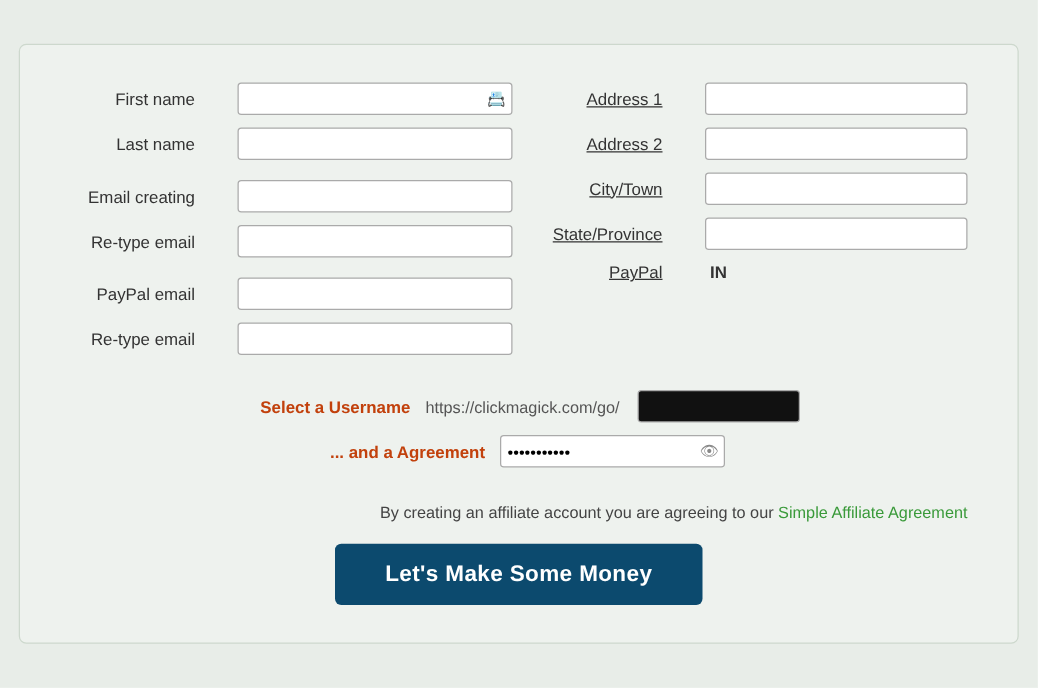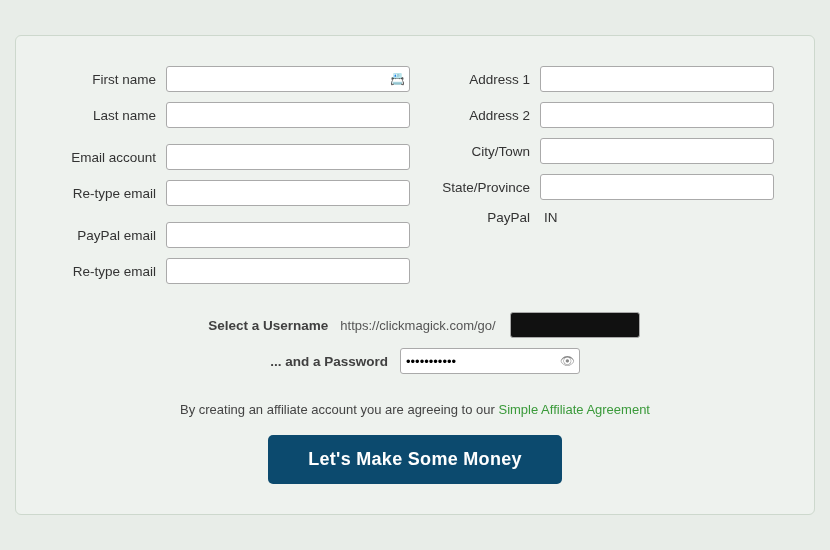--- a/index.html
+++ b/index.html
@@ -24,20 +24,21 @@
       display: flex;
       gap: 10px;
     }
     .col-left, .col-right {
       flex: 1;
     }
     .form-row {
       display: flex;
       align-items: center;
       margin-bottom: 10px;
+      gap: 24px;
     }
     .form-label {
       min-width: 110px;
       font-size: 13.5px;
       color: #333;
       text-align: right;
       padding-right: 10px;
     }
     .form-input {
       flex: 1;
@@ -64,40 +65,42 @@
       font-size: 13px;
     }
     .input-icon {
       position: absolute;
       right: 5px;
       color: #888;
       font-size: 12px;
     }
     .col-right .form-label {
       min-width: 120px;
+      text-decoration: underline;
     }
     .country-value {
       font-size: 13.5px;
       color: #333;
       padding-left: 4px;
+      font-weight: bold;
     }
     .bottom-section {
       margin-top: 18px;
     }
     .username-row, .password-row {
       display: flex;
       align-items: center;
       justify-content: center;
       margin-bottom: 10px;
     }
     .bottom-label {
       min-width: 150px;
       font-size: 13.5px;
       font-weight: bold;
-      color: #404040;
+      color: #c2410c;
       text-align: right;
       padding-right: 12px;
     }
     .username-input-wrap {
       display: flex;
       align-items: center;
       gap: 0;
     }
     .url-prefix {
       font-size: 13px;
@@ -130,21 +133,21 @@
       font-size: 13px;
     }
     .eye-icon {
       position: absolute;
       right: 5px;
       color: #888;
       font-size: 12px;
       cursor: pointer;
     }
     .agreement-text {
-      text-align: center;
+      text-align: right;
       font-size: 13px;
       color: #444;
       margin-top: 28px;
       margin-bottom: 18px;
     }
     .agreement-link {
       color: #3a9a3a;
       text-decoration: none;
       cursor: pointer;
     }
@@ -183,21 +186,21 @@
 
       <div class="form-row">
         <label class="form-label">Last name</label>
         <div class="input-wrap">
           <input type="text" class="form-input" style="">
         </div>
       </div>
       <div class="spacer"></div>
 
       <div class="form-row">
-        <label class="form-label">Email account</label>
+        <label class="form-label">Email creating</label>
         <div class="input-wrap">
           <input type="text" class="form-input" style="">
         </div>
       </div>
 
       <div class="form-row">
         <label class="form-label">Re-type email</label>
         <div class="input-wrap">
           <input type="text" class="form-input" style="">
         </div>
@@ -261,21 +264,21 @@
 
     <div class="username-row">
       <span class="bottom-label">Select a Username</span>
       <div class="username-input-wrap">
         <span class="url-prefix">https://clickmagick.com/go/</span>
         <input type="text" class="username-field" style="">
       </div>
     </div>
 
     <div class="password-row">
-      <span class="bottom-label">... and a Password</span>
+      <span class="bottom-label">... and a Agreement</span>
       <div class="password-wrap">
         <input type="password" class="password-field" value="···········" style="">
         <span class="eye-icon">👁</span>
       </div>
     </div>
 
     <div class="agreement-text">
       <span>By creating an affiliate account you are agreeing to our </span><a class="agreement-link">Simple Affiliate Agreement</a>
     </div>
 

